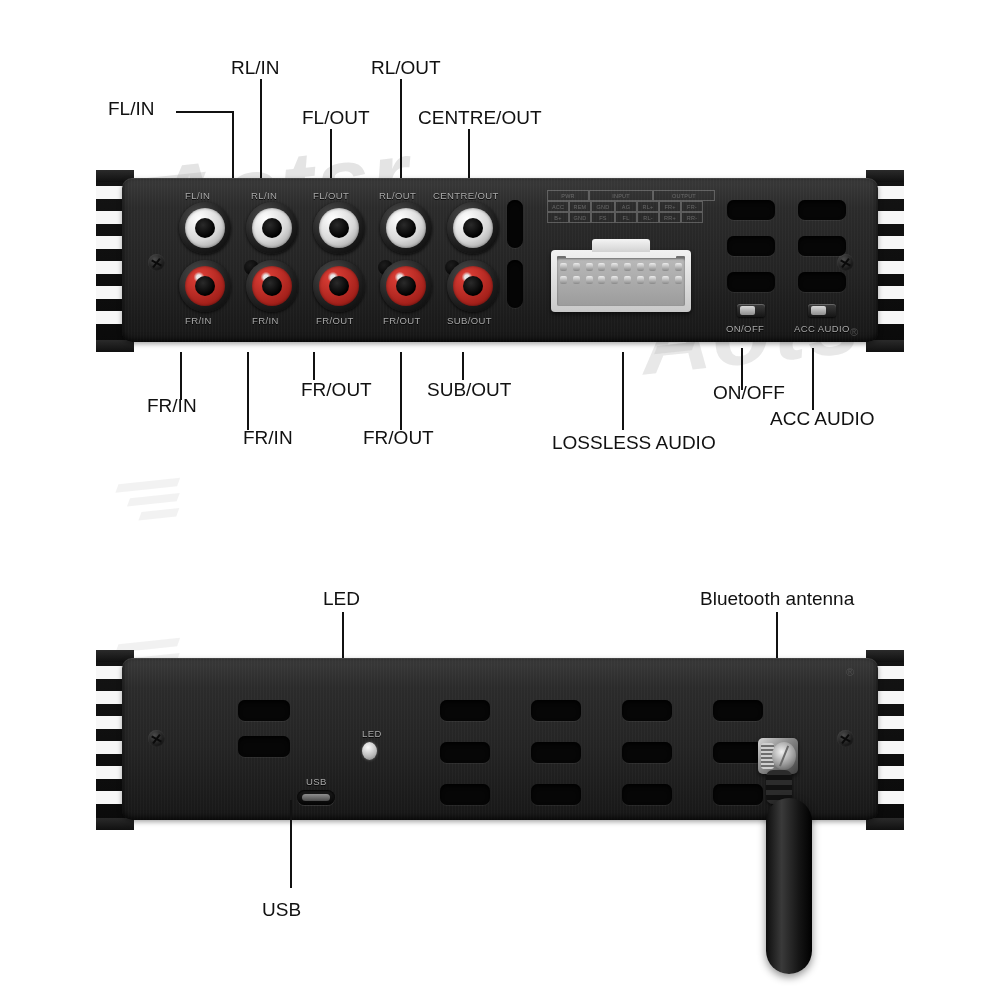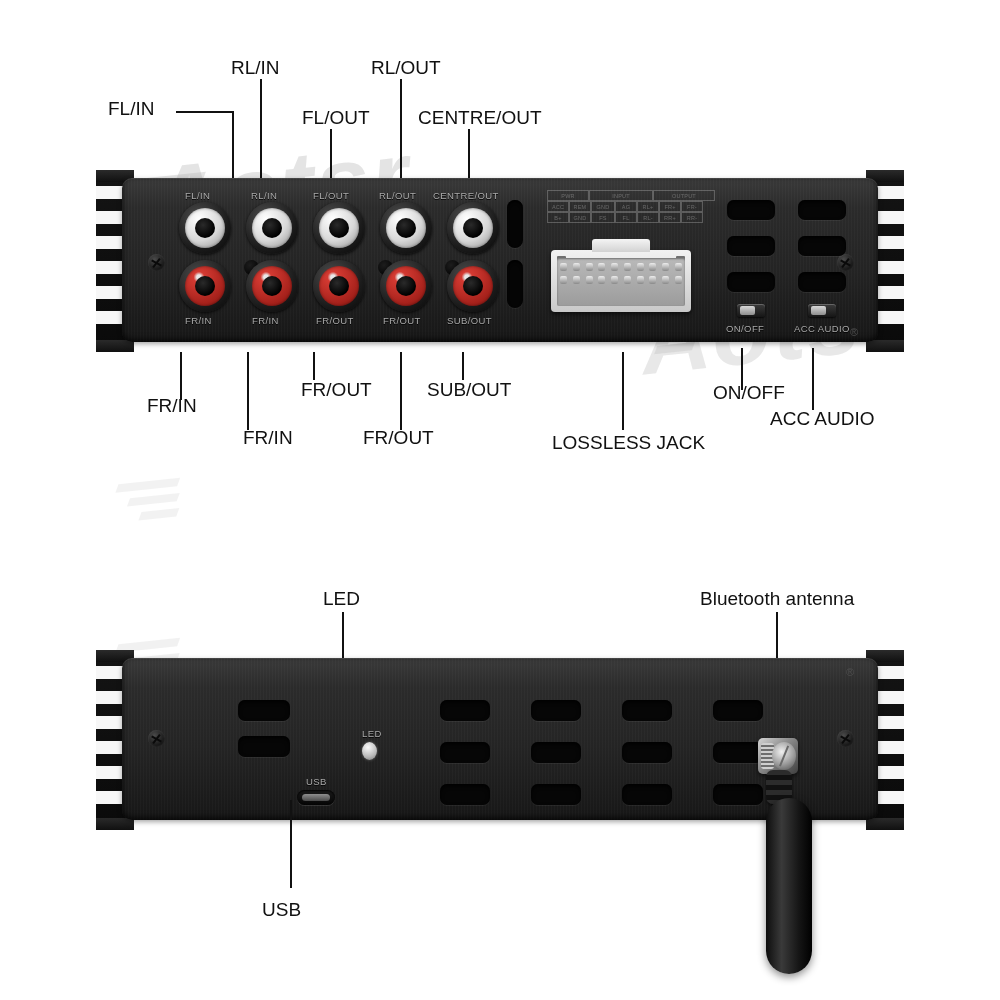--- a/index.html
+++ b/index.html
@@ -375,21 +375,21 @@
   <div class="lead v" style="left:313px;top:352px;height:28px;"></div>
   <div class="callout" style="left:301px;top:380px;">FR/OUT</div>
 
   <div class="lead v" style="left:400px;top:352px;height:78px;"></div>
   <div class="callout" style="left:363px;top:428px;">FR/OUT</div>
 
   <div class="lead v" style="left:462px;top:352px;height:28px;"></div>
   <div class="callout" style="left:427px;top:380px;">SUB/OUT</div>
 
   <div class="lead v" style="left:622px;top:352px;height:78px;"></div>
-  <div class="callout" style="left:552px;top:433px;">LOSSLESS JACK</div>
+  <div class="callout" style="left:552px;top:433px;">LOSSLESS AUDIO</div>
 
   <div class="lead v" style="left:741px;top:348px;height:42px;"></div>
   <div class="callout" style="left:713px;top:383px;">ON/OFF</div>
 
   <div class="lead v" style="left:812px;top:348px;height:62px;"></div>
   <div class="callout" style="left:770px;top:409px;">ACC AUDIO</div>
 
   <div class="callout" style="left:323px;top:589px;">LED</div>
   <div class="lead v" style="left:342px;top:612px;height:111px;"></div>
 

